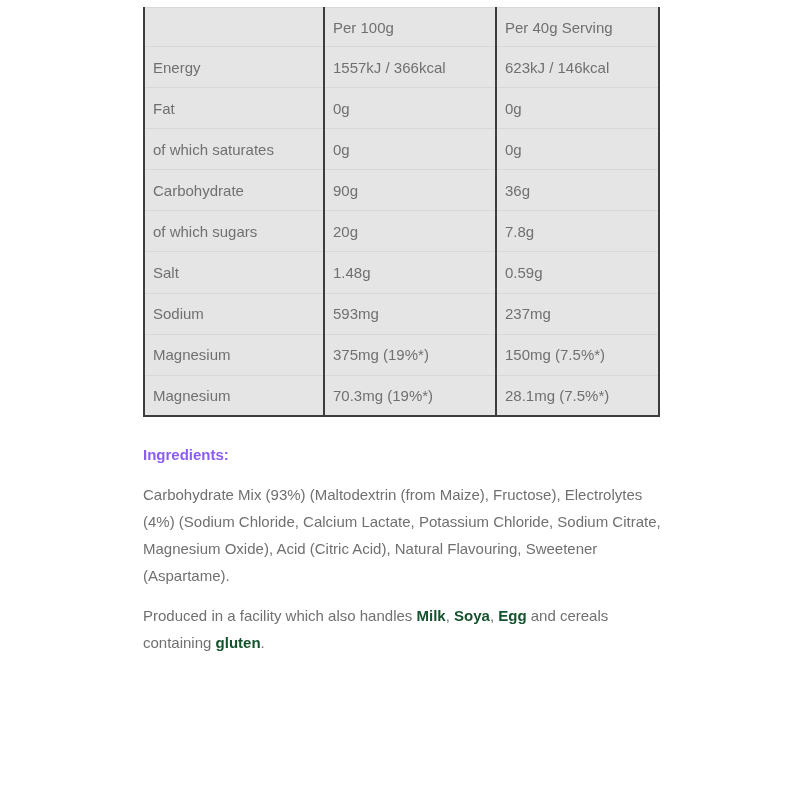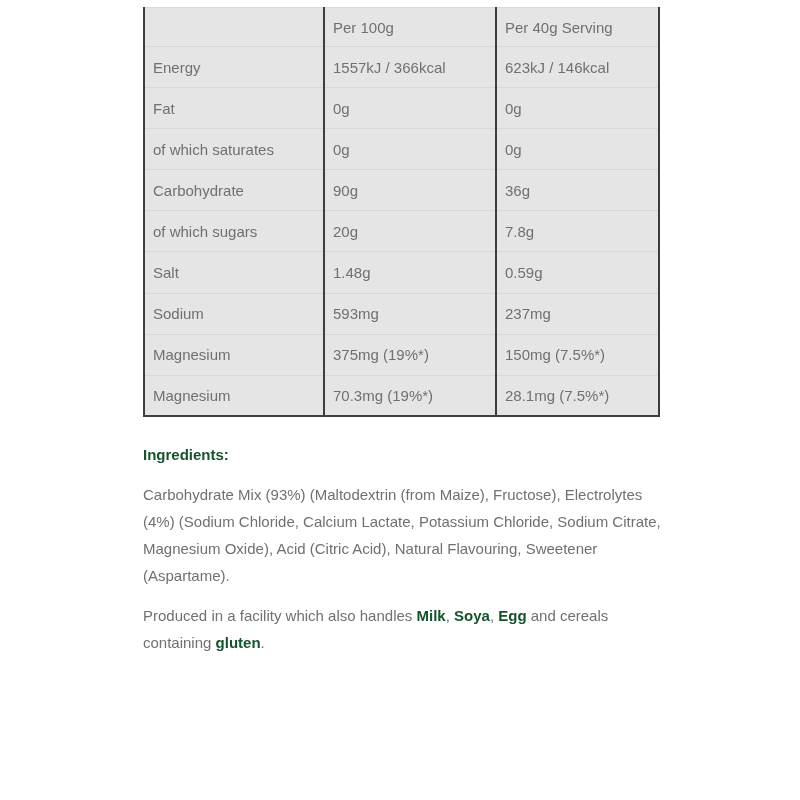--- a/index.html
+++ b/index.html
@@ -66,21 +66,21 @@
   .ingredients {
     margin-top: 24px;
     width: 518px;
     font-size: 15px;
     line-height: 27px;
     color: #707070;
   }
   .ing-head {
     margin: 0 0 14px 0;
     font-weight: 700;
-    color: #14532d;
+    color: #8b5cf6;
   }
   .ingredients p { margin: 0 0 13px 0; }
   .ingredients p:last-child { margin-bottom: 0; }
   .bold-seg { font-weight: 700; color: #14532d; }
 </style>
 </head>
 <body>
 
 <div class="page">
   <div class="content">

